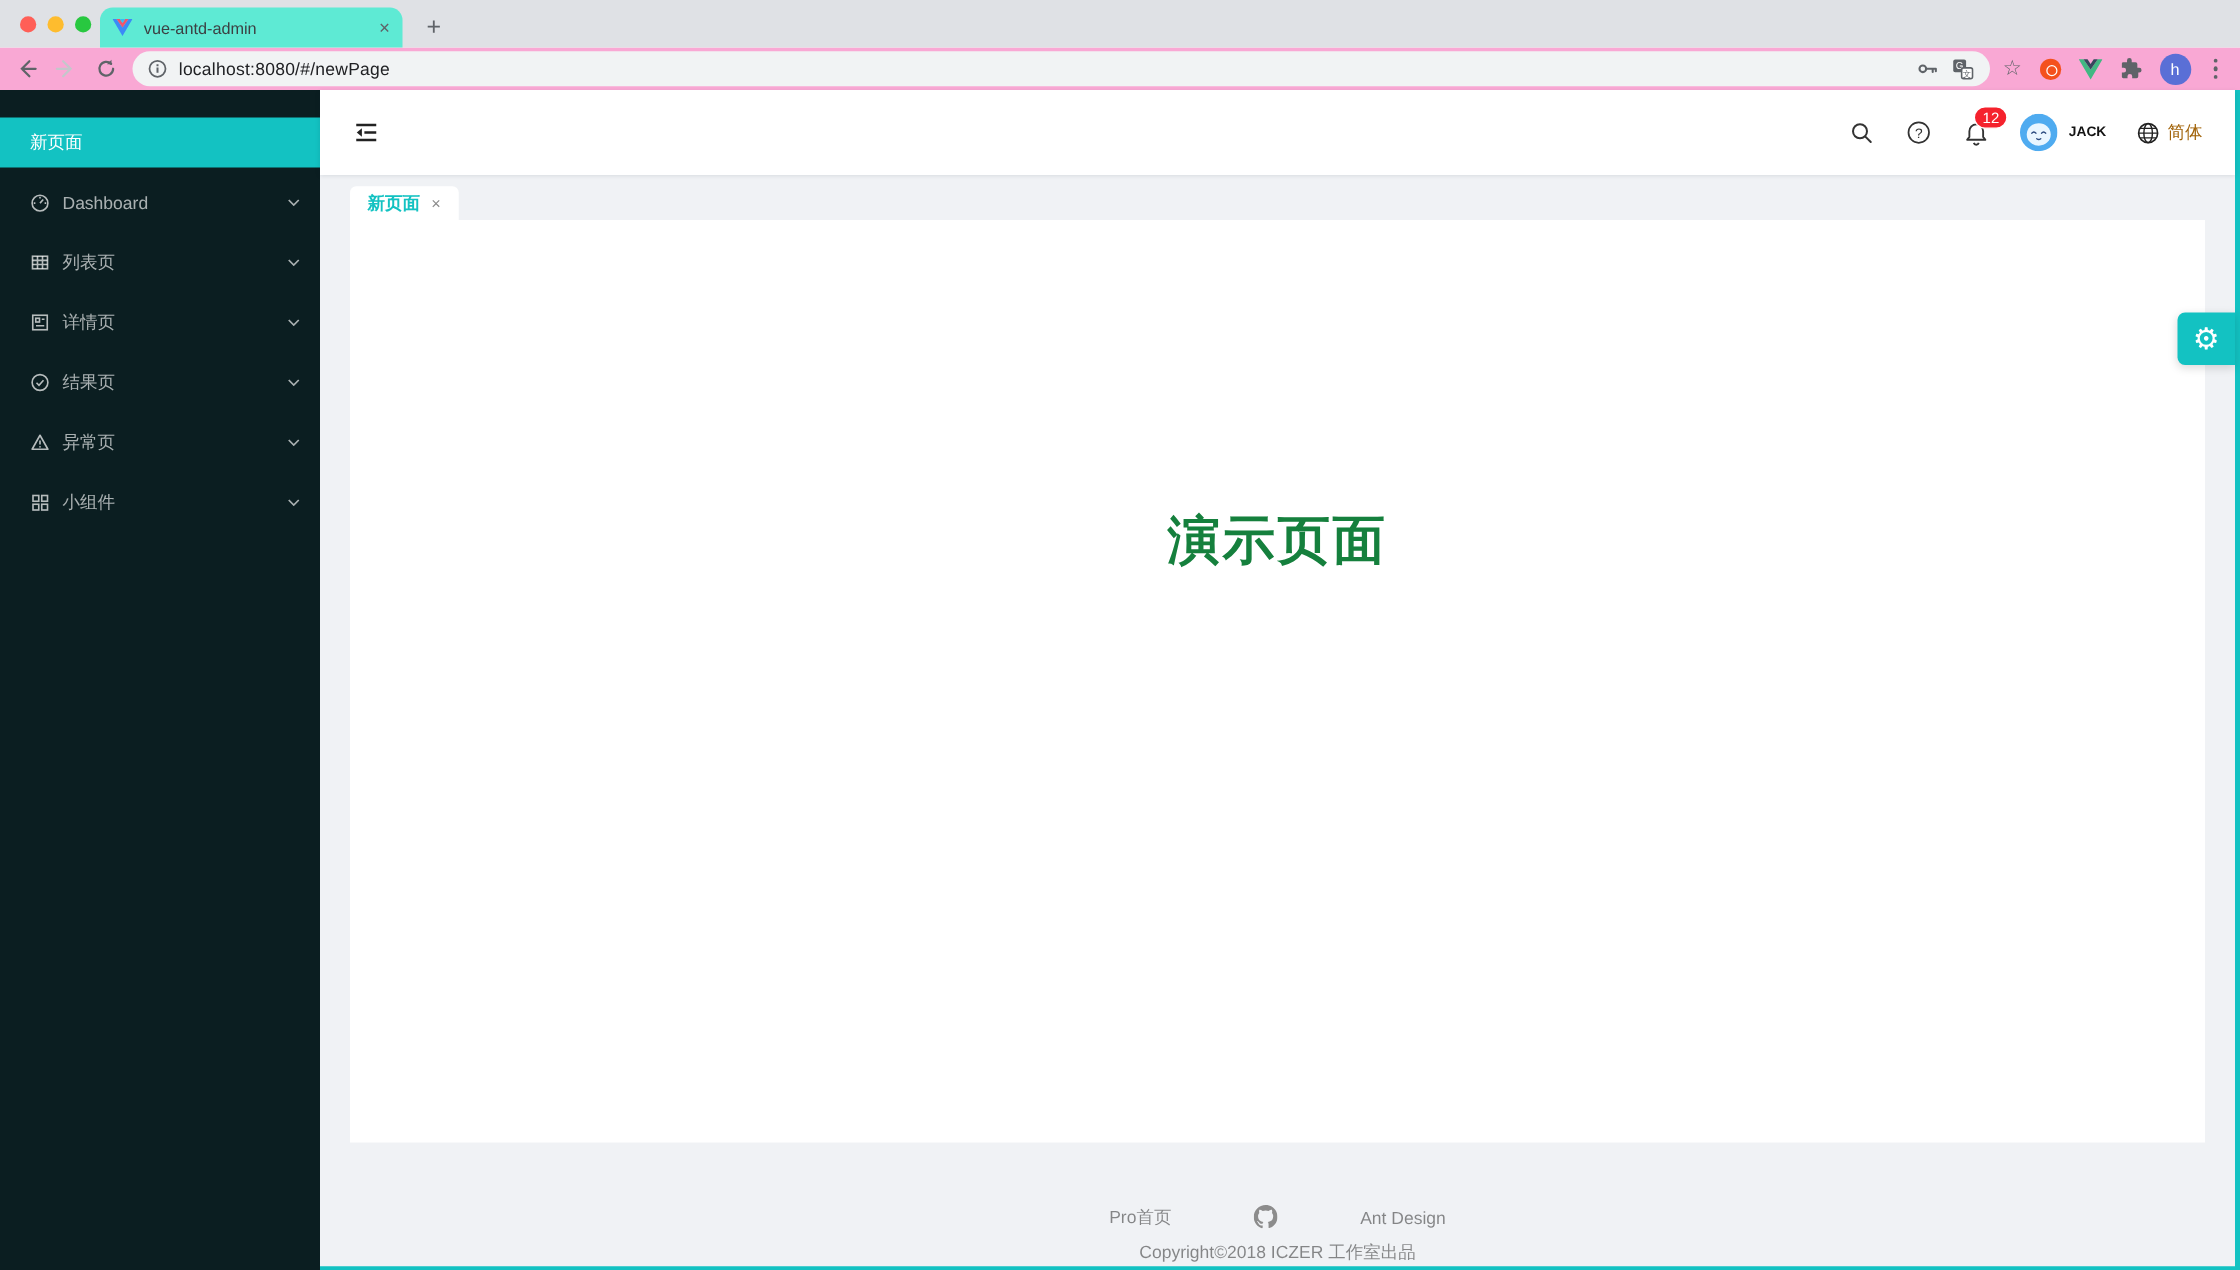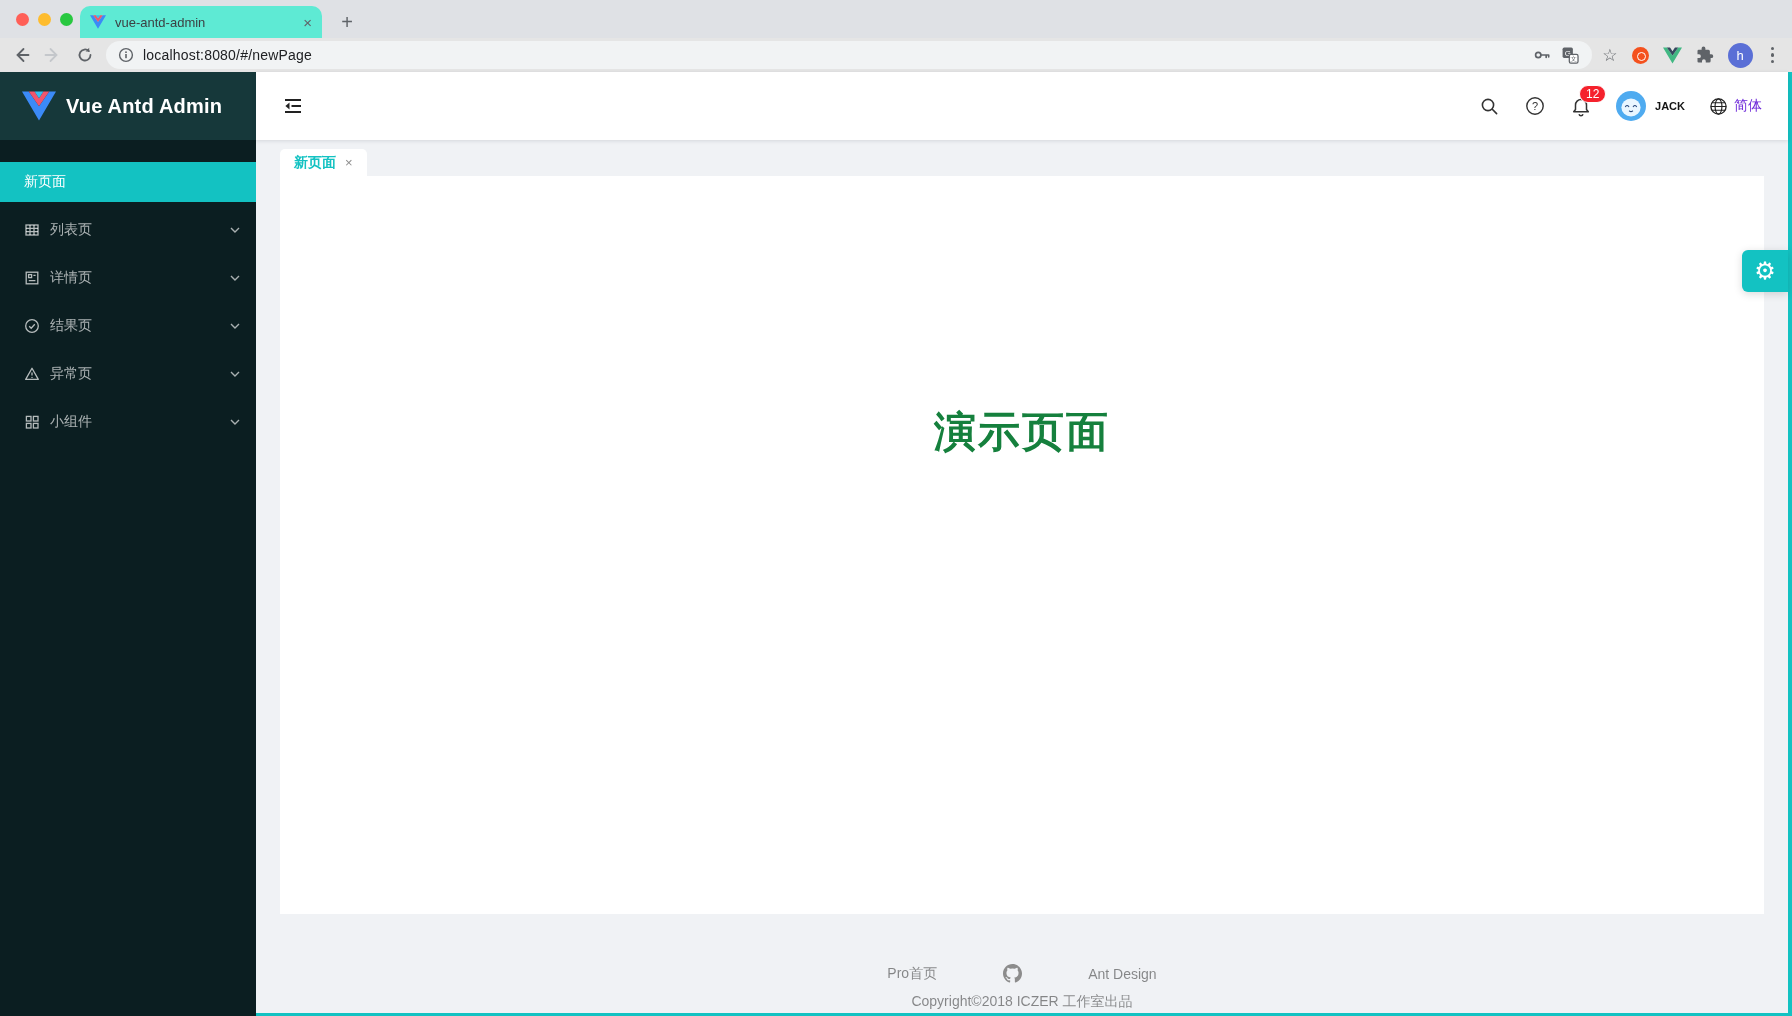--- a/index.html
+++ b/index.html
@@ -10,21 +10,21 @@
   .tabstrip { position:relative; height:38px; background:#dfe1e5; }
   .traffic { position:absolute; left:16px; top:13px; display:flex; gap:9px; }
   .traffic span { width:13px; height:13px; border-radius:50%; display:block; }
   .tl-red { background:#ff5f57; } .tl-yellow { background:#febc2e; } .tl-green { background:#28c840; }
   .chrome-tab { position:absolute; left:80px; top:6px; width:242px; height:32px; background:#5eead4;
     border-radius:10px 10px 0 0; display:flex; align-items:center; padding:0 10px; gap:9px; }
   .chrome-tab .title { font-size:13px; color:#3c4043; flex:1; white-space:nowrap; overflow:hidden; }
   .chrome-tab .tab-close { font-size:15px; color:#5f6368; cursor:default; }
   .newtab { position:absolute; left:334px; top:9px; width:26px; height:26px; border-radius:50%;
     display:flex; align-items:center; justify-content:center; font-size:20px; color:#5f6368; }
-  .toolbar { height:34px; background:#e5e5e5; display:flex; align-items:center; padding:0 10px; gap:10px; }
+  .toolbar { height:34px; background:#f9a8d4; display:flex; align-items:center; padding:0 10px; gap:10px; }
   .nav-ic { width:22px; height:22px; display:flex; align-items:center; justify-content:center; }
   .omnibox { flex:1; height:28px; background:#f1f3f4; border-radius:14px; display:flex;
     align-items:center; padding:0 12px; gap:9px; }
   .omnibox .url { flex:1; font-size:14px; color:#202124; letter-spacing:.2px; }
   .tb-right { display:flex; align-items:center; gap:14px; padding:0 4px; }
   .star { font-size:17px; color:#5f6368; }
   .ext-orange { width:17px; height:17px; border-radius:50%; background:#f4511e; position:relative; }
   .ext-orange::after { content:""; position:absolute; left:5px; top:5px; width:7px; height:7px;
     border:1.5px solid #fff; border-radius:50%; }
   .avatar-h { width:25px; height:25px; border-radius:50%; background:#5a6fd6; color:#fff;
@@ -49,21 +49,21 @@
   .main { flex:1; display:flex; flex-direction:column; background:#f0f2f5; border-bottom:3px solid #13c2c2; min-width:0; }
   .app-header { height:68px; background:#fff; box-shadow:0 1px 4px rgba(0,21,41,.12);
     display:flex; align-items:center; justify-content:space-between; padding:0 26px; position:relative; z-index:2; }
   .hdr-right { display:flex; align-items:center; gap:24px; }
   .hicon { width:22px; height:22px; display:flex; align-items:center; justify-content:center; position:relative; }
   .badge { position:absolute; top:-10px; left:9px; min-width:27px; height:18px; padding:0 6px;
     background:#f5222d; border:1px solid #fff; border-radius:10px; color:#fff; font-size:12px;
     display:flex; align-items:center; justify-content:center; }
   .user { display:flex; align-items:center; gap:9px; }
   .user .uname { font-size:11px; font-weight:bold; color:#141414; }
-  .lang { display:flex; align-items:center; gap:6px; font-size:14px; color:#6d28d9; }
+  .lang { display:flex; align-items:center; gap:6px; font-size:14px; color:#a16207; }
 
   .tabbar { height:36px; padding:0 24px; display:flex; align-items:flex-end; }
   .page-tab { height:27px; background:#fff; border-radius:5px 5px 0 0; display:flex;
     align-items:center; padding:0 14px; gap:9px; }
   .page-tab .ptitle { color:#13c2c2; font-size:14px; font-weight:bold; }
   .page-tab .pclose { color:#8c8c8c; font-size:13px; }
 
   .body-wrap { flex:1; display:flex; flex-direction:column; min-height:0; }
   .card { flex:1; margin:0 24px; background:#fff; text-align:center; padding-top:228px; }
   .demo-title { font-size:42px; font-weight:bold; color:#15803d; letter-spacing:2px; }
@@ -150,34 +150,38 @@
           <i></i>
           <i></i>
           <i></i>
         </span>
     </div>
   </div>
 
   <div class="app">
 
     <aside class="sidebar">
-      <div class="logo-band">
-        <svg width="34" height="30" viewBox="0 0 20 17">
-          <polygon points="0,0 4,0 10,8.6 16,0 20,0 10,17" fill="#3b8af7"></polygon>
-          <polygon points="4,0 7.4,0 10,3.9 12.6,0 16,0 10,8.6" fill="#f0556d"></polygon>
-          <polygon points="7.4,0 10,3.9 12.6,0" fill="#35bdf3"></polygon>
-        </svg>
-        <span class="logo-title">Vue Antd Admin</span>
-      </div>
 
       <nav class="menu">
         <div class="menu-item selected">
           <span class="mlabel">新页面</span>
         </div>
 
+        <div class="menu-item">
+          <span class="micon">
+            <svg width="16" height="16" viewBox="0 0 16 16" fill="none" stroke="rgba(255,255,255,.7)" stroke-width="1.3">
+              <circle cx="8" cy="8.5" r="6.3"></circle>
+                <path d="M8 8.5l2.6-2.9M8 3.4v1.3M3 8.5h1.3M11.7 8.5H13"></path>
+            </svg>
+            </span>
+          <span class="mlabel">Dashboard</span>
+          <svg width="10" height="6" viewBox="0 0 10 6">
+              <path d="M1 1l4 4 4-4" stroke="rgba(255,255,255,.65)" stroke-width="1.4" fill="none"></path>
+            </svg>
+        </div>
 
 
         <div class="menu-item">
           <span class="micon">
             <svg width="16" height="16" viewBox="0 0 16 16" fill="none" stroke="rgba(255,255,255,.7)" stroke-width="1.3">
               <rect x="2" y="3" width="12" height="10"></rect>
                 <path d="M2 6.3h12M2 9.6h12M6 3v10M10 3v10"></path>
             </svg>
             </span>
           <span class="mlabel">列表页</span>

